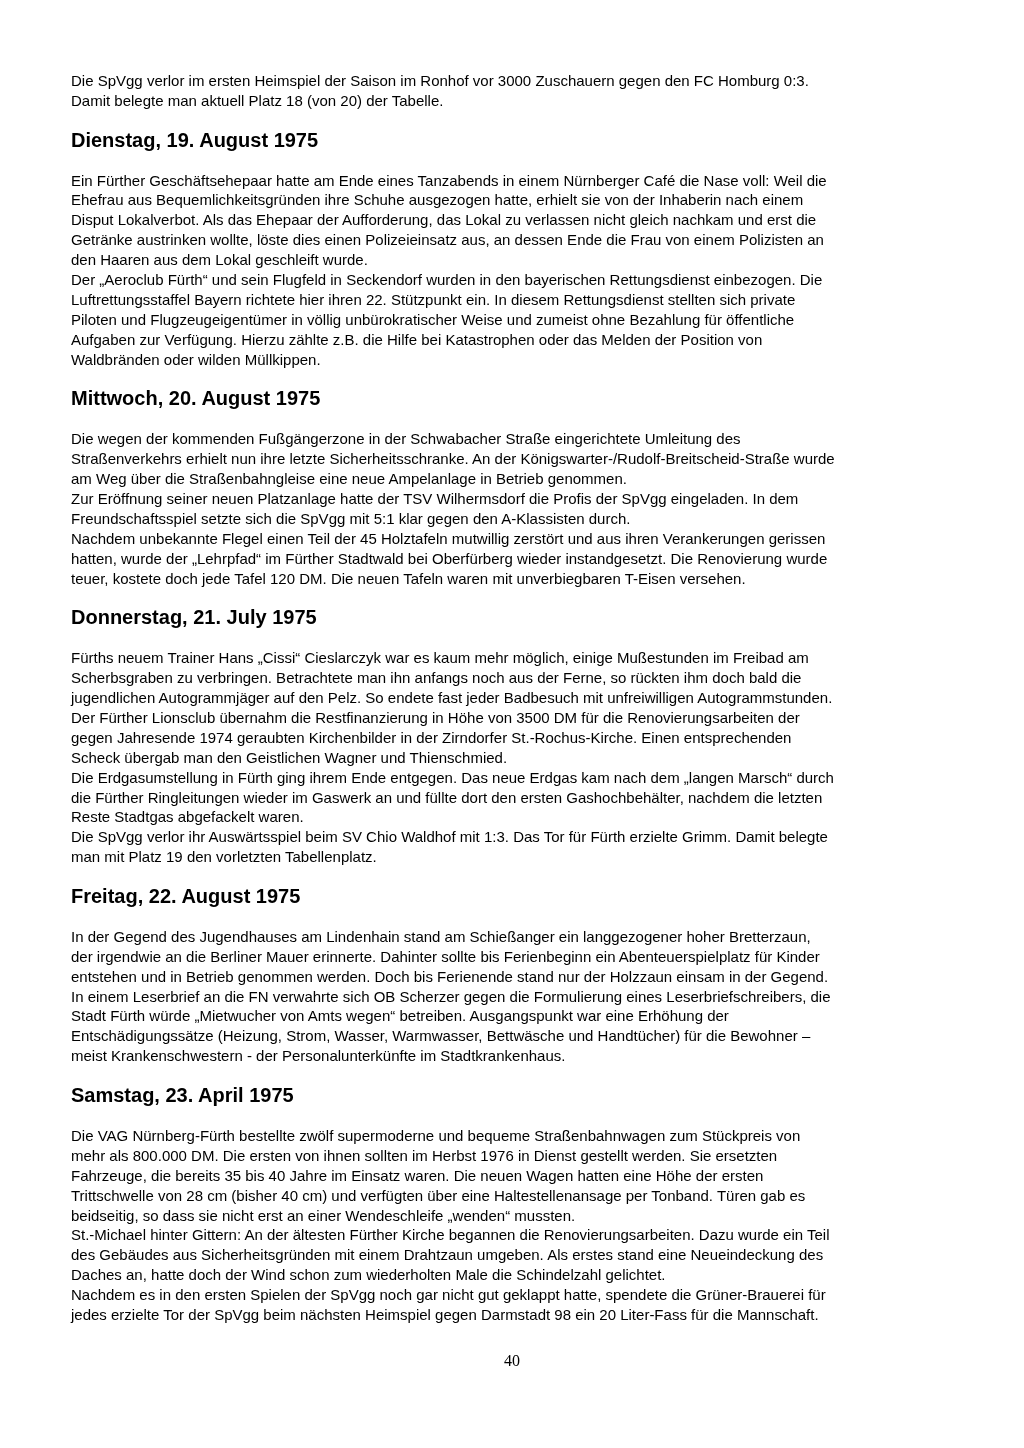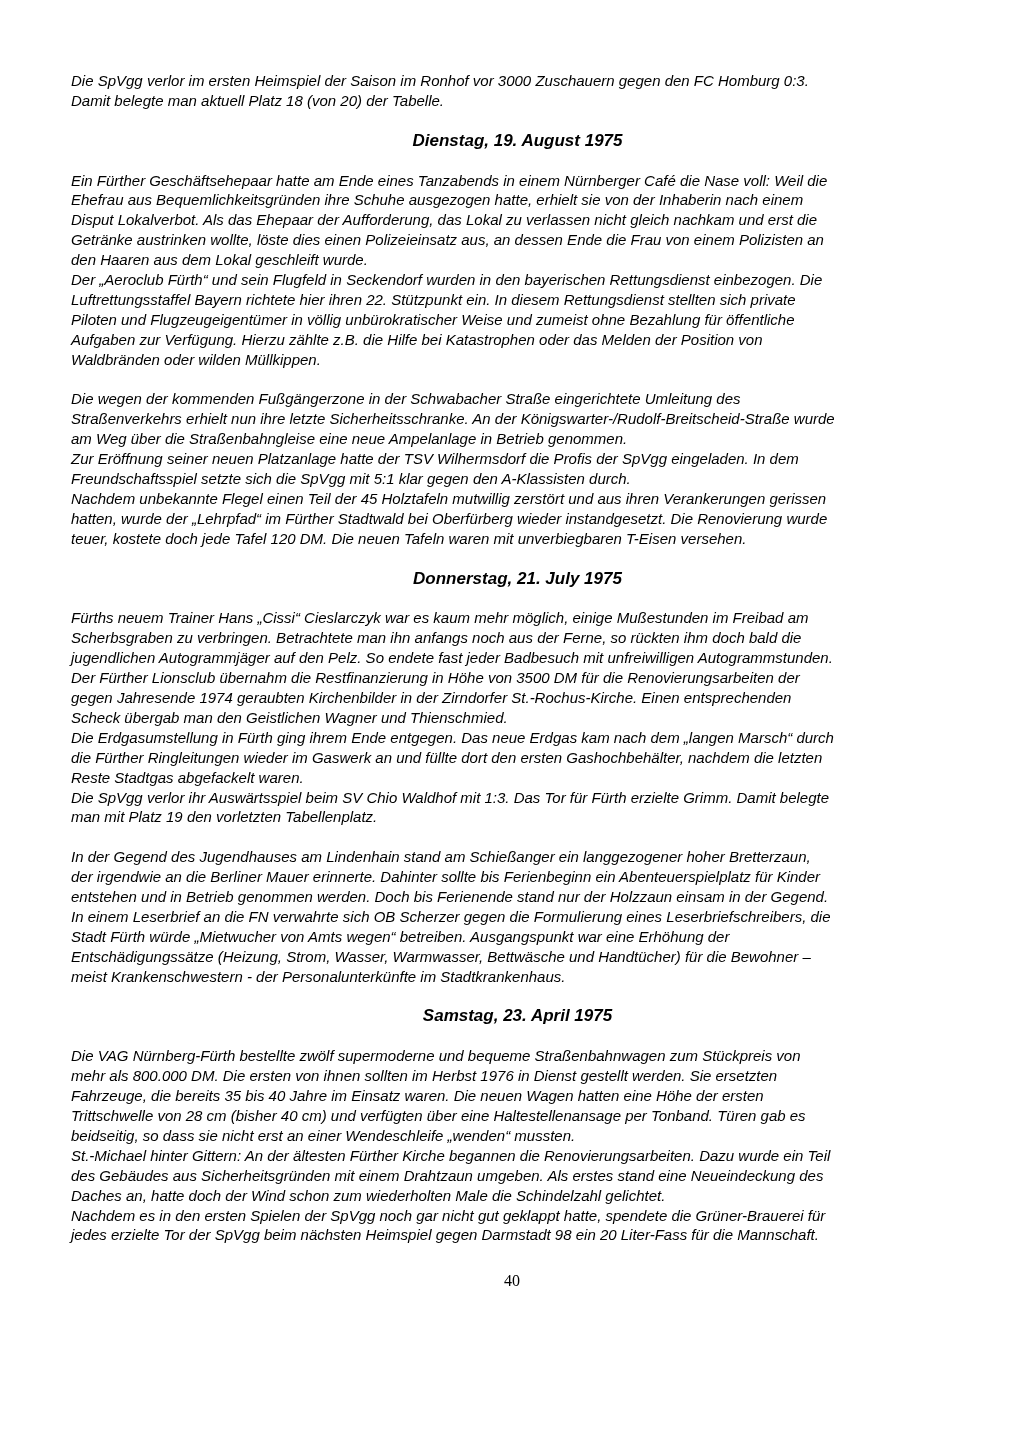--- a/index.html
+++ b/index.html
@@ -17,35 +17,33 @@
   }
   .page {
     width: 1024px;
     height: 1448px;
     background: #ffffff;
   }
   .content {
     padding: 71px 60px 0 71px;
     font-size: 15px;
     line-height: 19.9px;
-    font-style: italic;
   }
   .para {
     margin: 0 0 19.9px 0;
     white-space: pre;
     font-size: 15px;
     line-height: 19.9px;
   }
   .heading {
     margin: 0 0 19.9px 0;
     font-weight: bold;
-    font-size: 17px;
+    font-size: 20px;
     line-height: 19.9px;
     white-space: pre;
-    text-align: center;
   }
   .page-number {
     margin-top: 26px;
     text-align: center;
     font-family: "Liberation Serif", serif;
     font-size: 16px;
     line-height: 20px;
     color: #000000;
   }
 </style>
@@ -63,20 +61,21 @@
 Ehefrau aus Bequemlichkeitsgründen ihre Schuhe ausgezogen hatte, erhielt sie von der Inhaberin nach einem
 Disput Lokalverbot. Als das Ehepaar der Aufforderung, das Lokal zu verlassen nicht gleich nachkam und erst die
 Getränke austrinken wollte, löste dies einen Polizeieinsatz aus, an dessen Ende die Frau von einem Polizisten an
 den Haaren aus dem Lokal geschleift wurde.
 Der „Aeroclub Fürth“ und sein Flugfeld in Seckendorf wurden in den bayerischen Rettungsdienst einbezogen. Die
 Luftrettungsstaffel Bayern richtete hier ihren 22. Stützpunkt ein. In diesem Rettungsdienst stellten sich private
 Piloten und Flugzeugeigentümer in völlig unbürokratischer Weise und zumeist ohne Bezahlung für öffentliche
 Aufgaben zur Verfügung. Hierzu zählte z.B. die Hilfe bei Katastrophen oder das Melden der Position von
 Waldbränden oder wilden Müllkippen.</p>
 
+    <div class="heading">Mittwoch, 20. August 1975</div>
     <p class="para">Die wegen der kommenden Fußgängerzone in der Schwabacher Straße eingerichtete Umleitung des
 Straßenverkehrs erhielt nun ihre letzte Sicherheitsschranke. An der Königswarter-/Rudolf-Breitscheid-Straße wurde
 am Weg über die Straßenbahngleise eine neue Ampelanlage in Betrieb genommen.
 Zur Eröffnung seiner neuen Platzanlage hatte der TSV Wilhermsdorf die Profis der SpVgg eingeladen. In dem
 Freundschaftsspiel setzte sich die SpVgg mit 5:1 klar gegen den A-Klassisten durch.
 Nachdem unbekannte Flegel einen Teil der 45 Holztafeln mutwillig zerstört und aus ihren Verankerungen gerissen
 hatten, wurde der „Lehrpfad“ im Fürther Stadtwald bei Oberfürberg wieder instandgesetzt. Die Renovierung wurde
 teuer, kostete doch jede Tafel 120 DM. Die neuen Tafeln waren mit unverbiegbaren T-Eisen versehen.</p>
 
     <div class="heading">Donnerstag, 21. July 1975</div>
@@ -85,20 +84,21 @@
 jugendlichen Autogrammjäger auf den Pelz. So endete fast jeder Badbesuch mit unfreiwilligen Autogrammstunden.
 Der Fürther Lionsclub übernahm die Restfinanzierung in Höhe von 3500 DM für die Renovierungsarbeiten der
 gegen Jahresende 1974 geraubten Kirchenbilder in der Zirndorfer St.-Rochus-Kirche. Einen entsprechenden
 Scheck übergab man den Geistlichen Wagner und Thienschmied.
 Die Erdgasumstellung in Fürth ging ihrem Ende entgegen. Das neue Erdgas kam nach dem „langen Marsch“ durch
 die Fürther Ringleitungen wieder im Gaswerk an und füllte dort den ersten Gashochbehälter, nachdem die letzten
 Reste Stadtgas abgefackelt waren.
 Die SpVgg verlor ihr Auswärtsspiel beim SV Chio Waldhof mit 1:3. Das Tor für Fürth erzielte Grimm. Damit belegte
 man mit Platz 19 den vorletzten Tabellenplatz.</p>
 
+    <div class="heading">Freitag, 22. August 1975</div>
     <p class="para">In der Gegend des Jugendhauses am Lindenhain stand am Schießanger ein langgezogener hoher Bretterzaun,
 der irgendwie an die Berliner Mauer erinnerte. Dahinter sollte bis Ferienbeginn ein Abenteuerspielplatz für Kinder
 entstehen und in Betrieb genommen werden. Doch bis Ferienende stand nur der Holzzaun einsam in der Gegend.
 In einem Leserbrief an die FN verwahrte sich OB Scherzer gegen die Formulierung eines Leserbriefschreibers, die
 Stadt Fürth würde „Mietwucher von Amts wegen“ betreiben. Ausgangspunkt war eine Erhöhung der
 Entschädigungssätze (Heizung, Strom, Wasser, Warmwasser, Bettwäsche und Handtücher) für die Bewohner –
 meist Krankenschwestern - der Personalunterkünfte im Stadtkrankenhaus.</p>
 
     <div class="heading">Samstag, 23. April 1975</div>
     <p class="para">Die VAG Nürnberg-Fürth bestellte zwölf supermoderne und bequeme Straßenbahnwagen zum Stückpreis von

